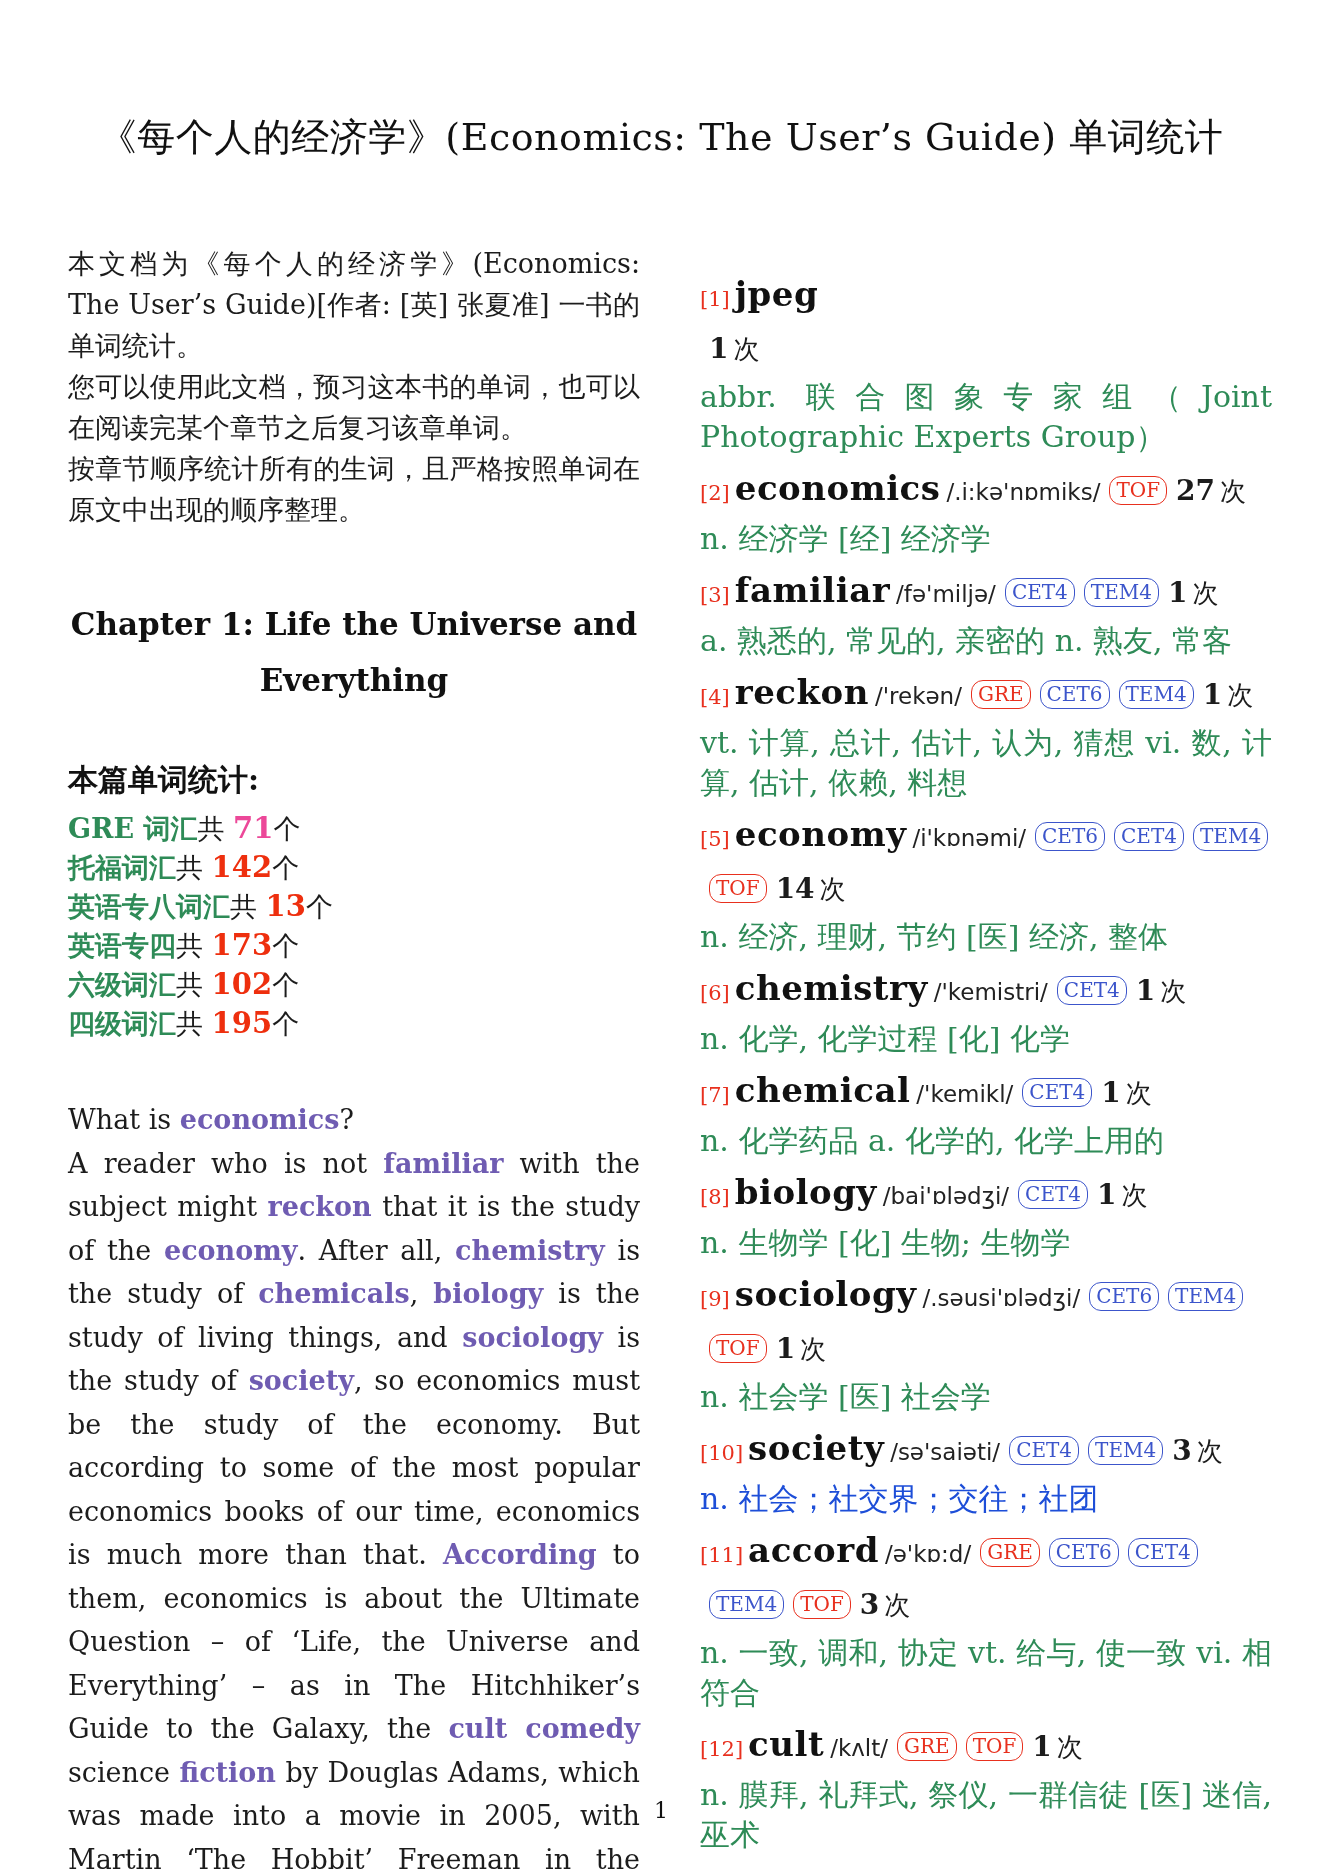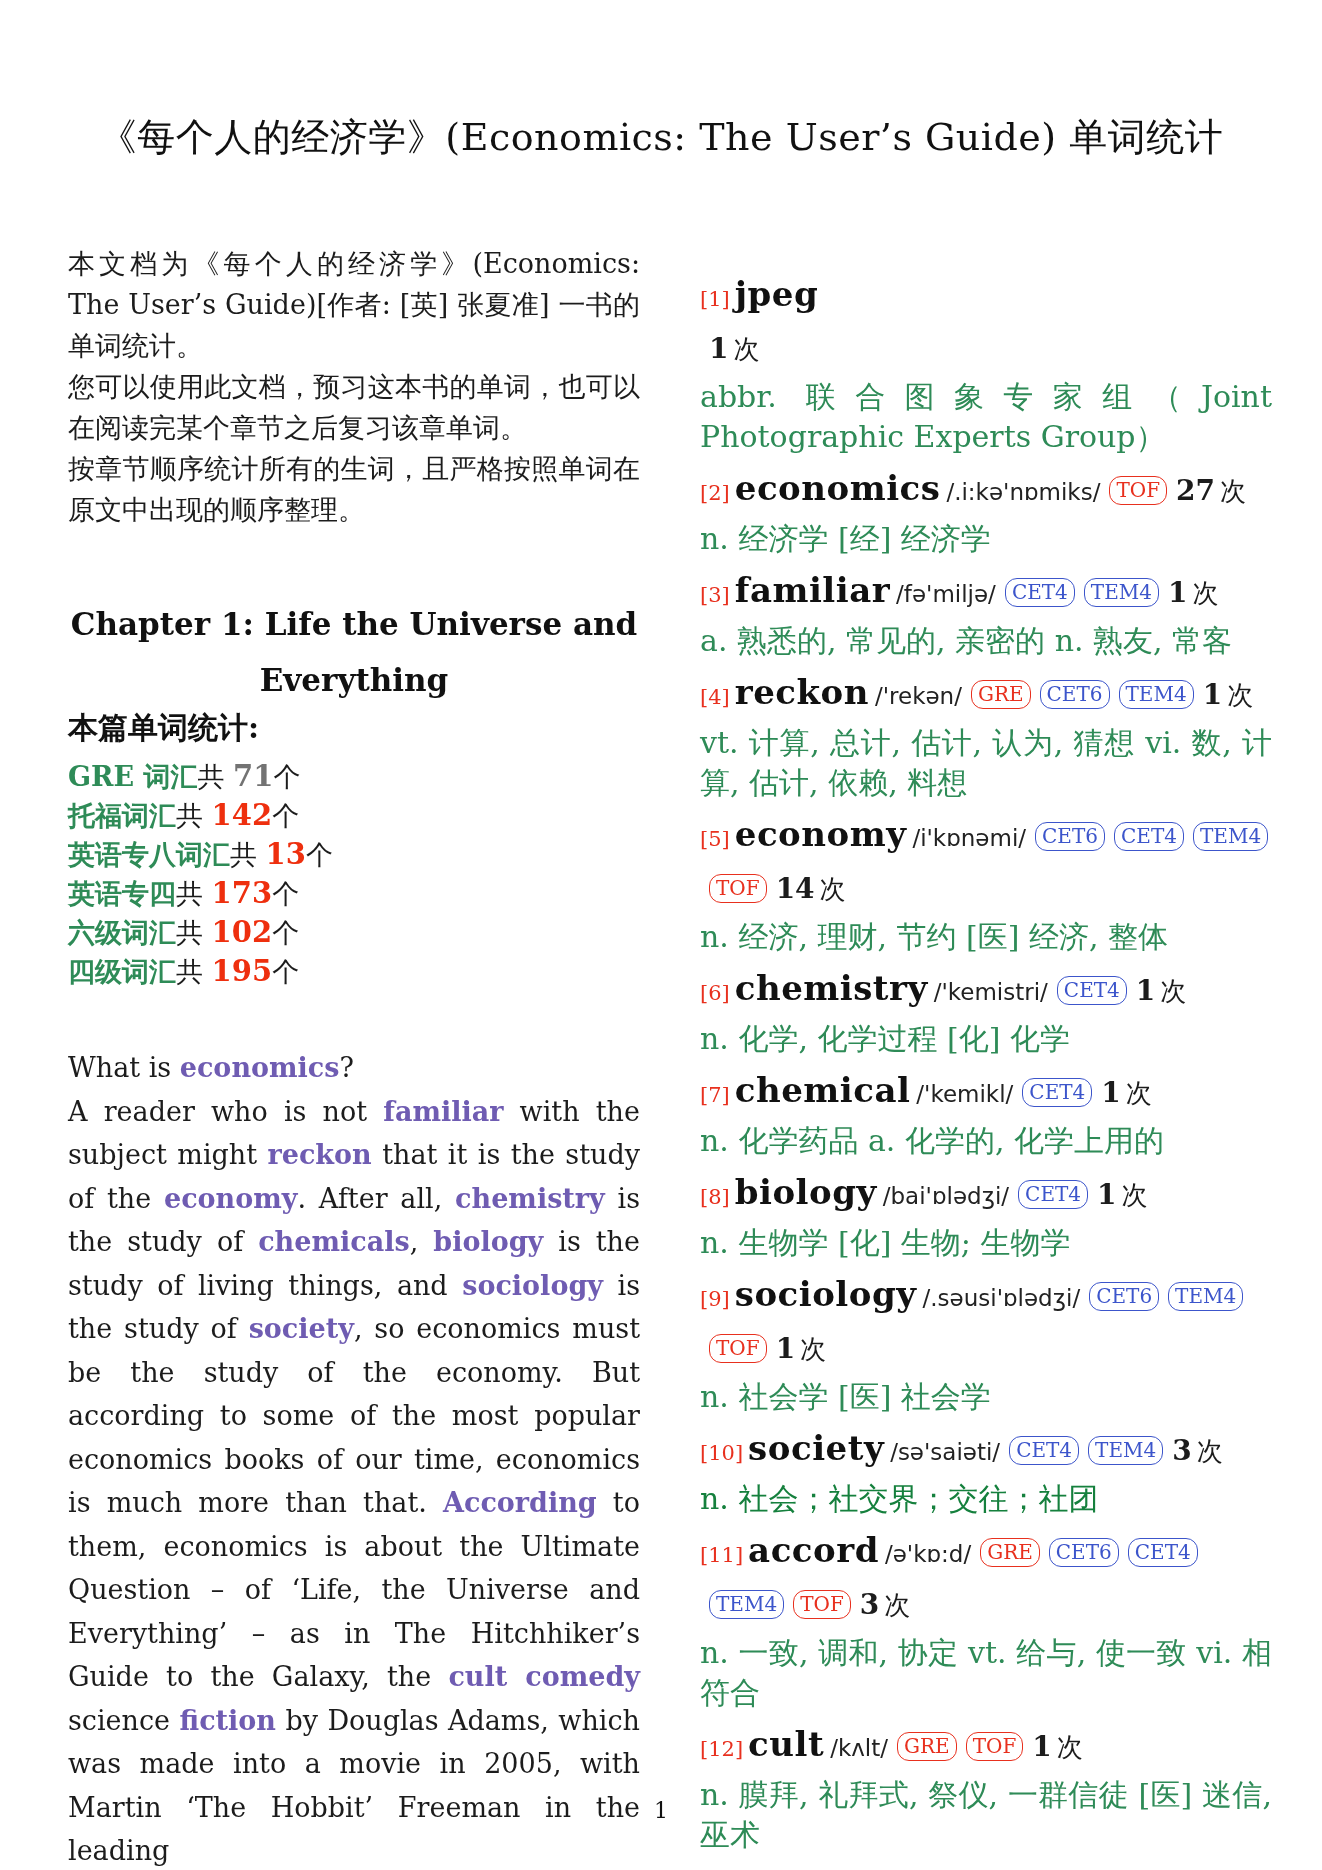--- a/index.html
+++ b/index.html
@@ -14,21 +14,21 @@
     letter-spacing:0.5px;
   }
   
   .col-left { position:absolute; left:68px; top:243px; width:572px; }
   .intro { font-size:27px; line-height:41px; text-align:justify; color:#1c1c1c; }
   .intro p { margin:0; }
   .chapter {
     margin:66px 0 0 0; text-align:center; font-weight:700;
     font-size:31px; line-height:56px; color:#111;
   }
-  .stats-title { font-weight:700; font-size:30px; color:#111; }
+  .stats-title { margin-top:52px; font-weight:700; font-size:30px; color:#111; }
   .stats { margin-top:8px; }
   .stat-line { font-size:27px; line-height:39px; white-space:nowrap; }
   .stat-label { font-weight:700; }
   .stat-count { font-weight:700; font-size:29px; }
   .passage { margin-top:55px; font-size:27px; line-height:43.5px; text-align:justify; white-space:pre-wrap; }
   .hl { font-weight:700; }
   
   .col-right { position:absolute; left:700px; top:270px; width:572px; }
   .entry { margin-bottom:7px; }
   .entry-head { line-height:48px; }
@@ -57,21 +57,21 @@
 
   <div class="col-left">
     <div class="intro">
         <p>本文档为《每个人的经济学》(Economics: The User’s Guide)[作者: [英] 张夏准] 一书的单词统计。</p>
         <p>您可以使用此文档，预习这本书的单词，也可以在阅读完某个章节之后复习该章单词。</p>
         <p>按章节顺序统计所有的生词，且严格按照单词在原文中出现的顺序整理。</p>
       </div>
     <h2 class="chapter">Chapter 1: Life the Universe and Everything</h2>
     <div class="stats-title">本篇单词统计:</div>
     <div class="stats">
-  <div class="stat-line"><span class="stat-label" style="color: rgb(46, 139, 87);">GRE 词汇</span><span class="stat-connector">共 </span><span class="stat-count" style="color: #737373;"> 71</span><span class="stat-unit">个</span></div>
+  <div class="stat-line"><span class="stat-label" style="color: rgb(46, 139, 87);">GRE 词汇</span><span class="stat-connector">共 </span><span class="stat-count" style="color: #ec4899;"> 71</span><span class="stat-unit">个</span></div>
 
   <div class="stat-line"><span class="stat-label" style="color: rgb(46, 139, 87);">托福词汇</span><span class="stat-connector">共 </span><span class="stat-count" style="color: rgb(238, 47, 14);"> 142</span><span class="stat-unit">个</span></div>
 
   <div class="stat-line"><span class="stat-label" style="color: rgb(46, 139, 87);">英语专八词汇</span><span class="stat-connector">共 </span><span class="stat-count" style="color: rgb(238, 47, 14);"> 13</span><span class="stat-unit">个</span></div>
 
   <div class="stat-line"><span class="stat-label" style="color: rgb(46, 139, 87);">英语专四</span><span class="stat-connector">共 </span><span class="stat-count" style="color: rgb(238, 47, 14);"> 173</span><span class="stat-unit">个</span></div>
 
   <div class="stat-line"><span class="stat-label" style="color: rgb(46, 139, 87);">六级词汇</span><span class="stat-connector">共 </span><span class="stat-count" style="color: rgb(238, 47, 14);"> 102</span><span class="stat-unit">个</span></div>
 
   <div class="stat-line"><span class="stat-label" style="color: rgb(46, 139, 87);">四级词汇</span><span class="stat-connector">共 </span><span class="stat-count" style="color: rgb(238, 47, 14);"> 195</span><span class="stat-unit">个</span></div>
@@ -122,21 +122,21 @@
     <div class="def" style="color: rgb(46, 139, 87);">n. 生物学 [化] 生物; 生物学</div>
   </div>
 
   <div class="entry">
     <div class="entry-head"><span class="idx" style="color: rgb(232, 48, 30);">[9]</span><span class="word">sociology</span><span class="phon">/.səusi'ɒlədʒi/</span><span class="tags"><span class="tag" style="color: rgb(60, 85, 203);">CET6</span><span class="tag" style="color: rgb(60, 85, 203);">TEM4</span><span class="tag" style="color: rgb(232, 48, 30);">TOF</span></span><span class="count">1</span><span class="unit">次</span></div>
     <div class="def" style="color: rgb(46, 139, 87);">n. 社会学 [医] 社会学</div>
   </div>
 
   <div class="entry">
     <div class="entry-head"><span class="idx" style="color: rgb(232, 48, 30);">[10]</span><span class="word">society</span><span class="phon">/sə'saiəti/</span><span class="tags"><span class="tag" style="color: rgb(60, 85, 203);">CET4</span><span class="tag" style="color: rgb(60, 85, 203);">TEM4</span></span><span class="count">3</span><span class="unit">次</span></div>
-    <div class="def" style="color: #15803d;">n. 社会；社交界；交往；社团</div>
+    <div class="def" style="color: #1d4ed8;">n. 社会；社交界；交往；社团</div>
   </div>
 
   <div class="entry">
     <div class="entry-head"><span class="idx" style="color: rgb(232, 48, 30);">[11]</span><span class="word">accord</span><span class="phon">/ə'kɒ:d/</span><span class="tags"><span class="tag" style="color: rgb(232, 48, 30);">GRE</span><span class="tag" style="color: rgb(60, 85, 203);">CET6</span><span class="tag" style="color: rgb(60, 85, 203);">CET4</span><span class="tag" style="color: rgb(60, 85, 203);">TEM4</span><span class="tag" style="color: rgb(232, 48, 30);">TOF</span></span><span class="count">3</span><span class="unit">次</span></div>
     <div class="def" style="color: rgb(46, 139, 87);">n. 一致, 调和, 协定 vt. 给与, 使一致 vi. 相符合</div>
   </div>
 
   <div class="entry">
     <div class="entry-head"><span class="idx" style="color: rgb(232, 48, 30);">[12]</span><span class="word">cult</span><span class="phon">/kʌlt/</span><span class="tags"><span class="tag" style="color: rgb(232, 48, 30);">GRE</span><span class="tag" style="color: rgb(232, 48, 30);">TOF</span></span><span class="count">1</span><span class="unit">次</span></div>
     <div class="def" style="color: rgb(46, 139, 87);">n. 膜拜, 礼拜式, 祭仪, 一群信徒 [医] 迷信, 巫术</div>

